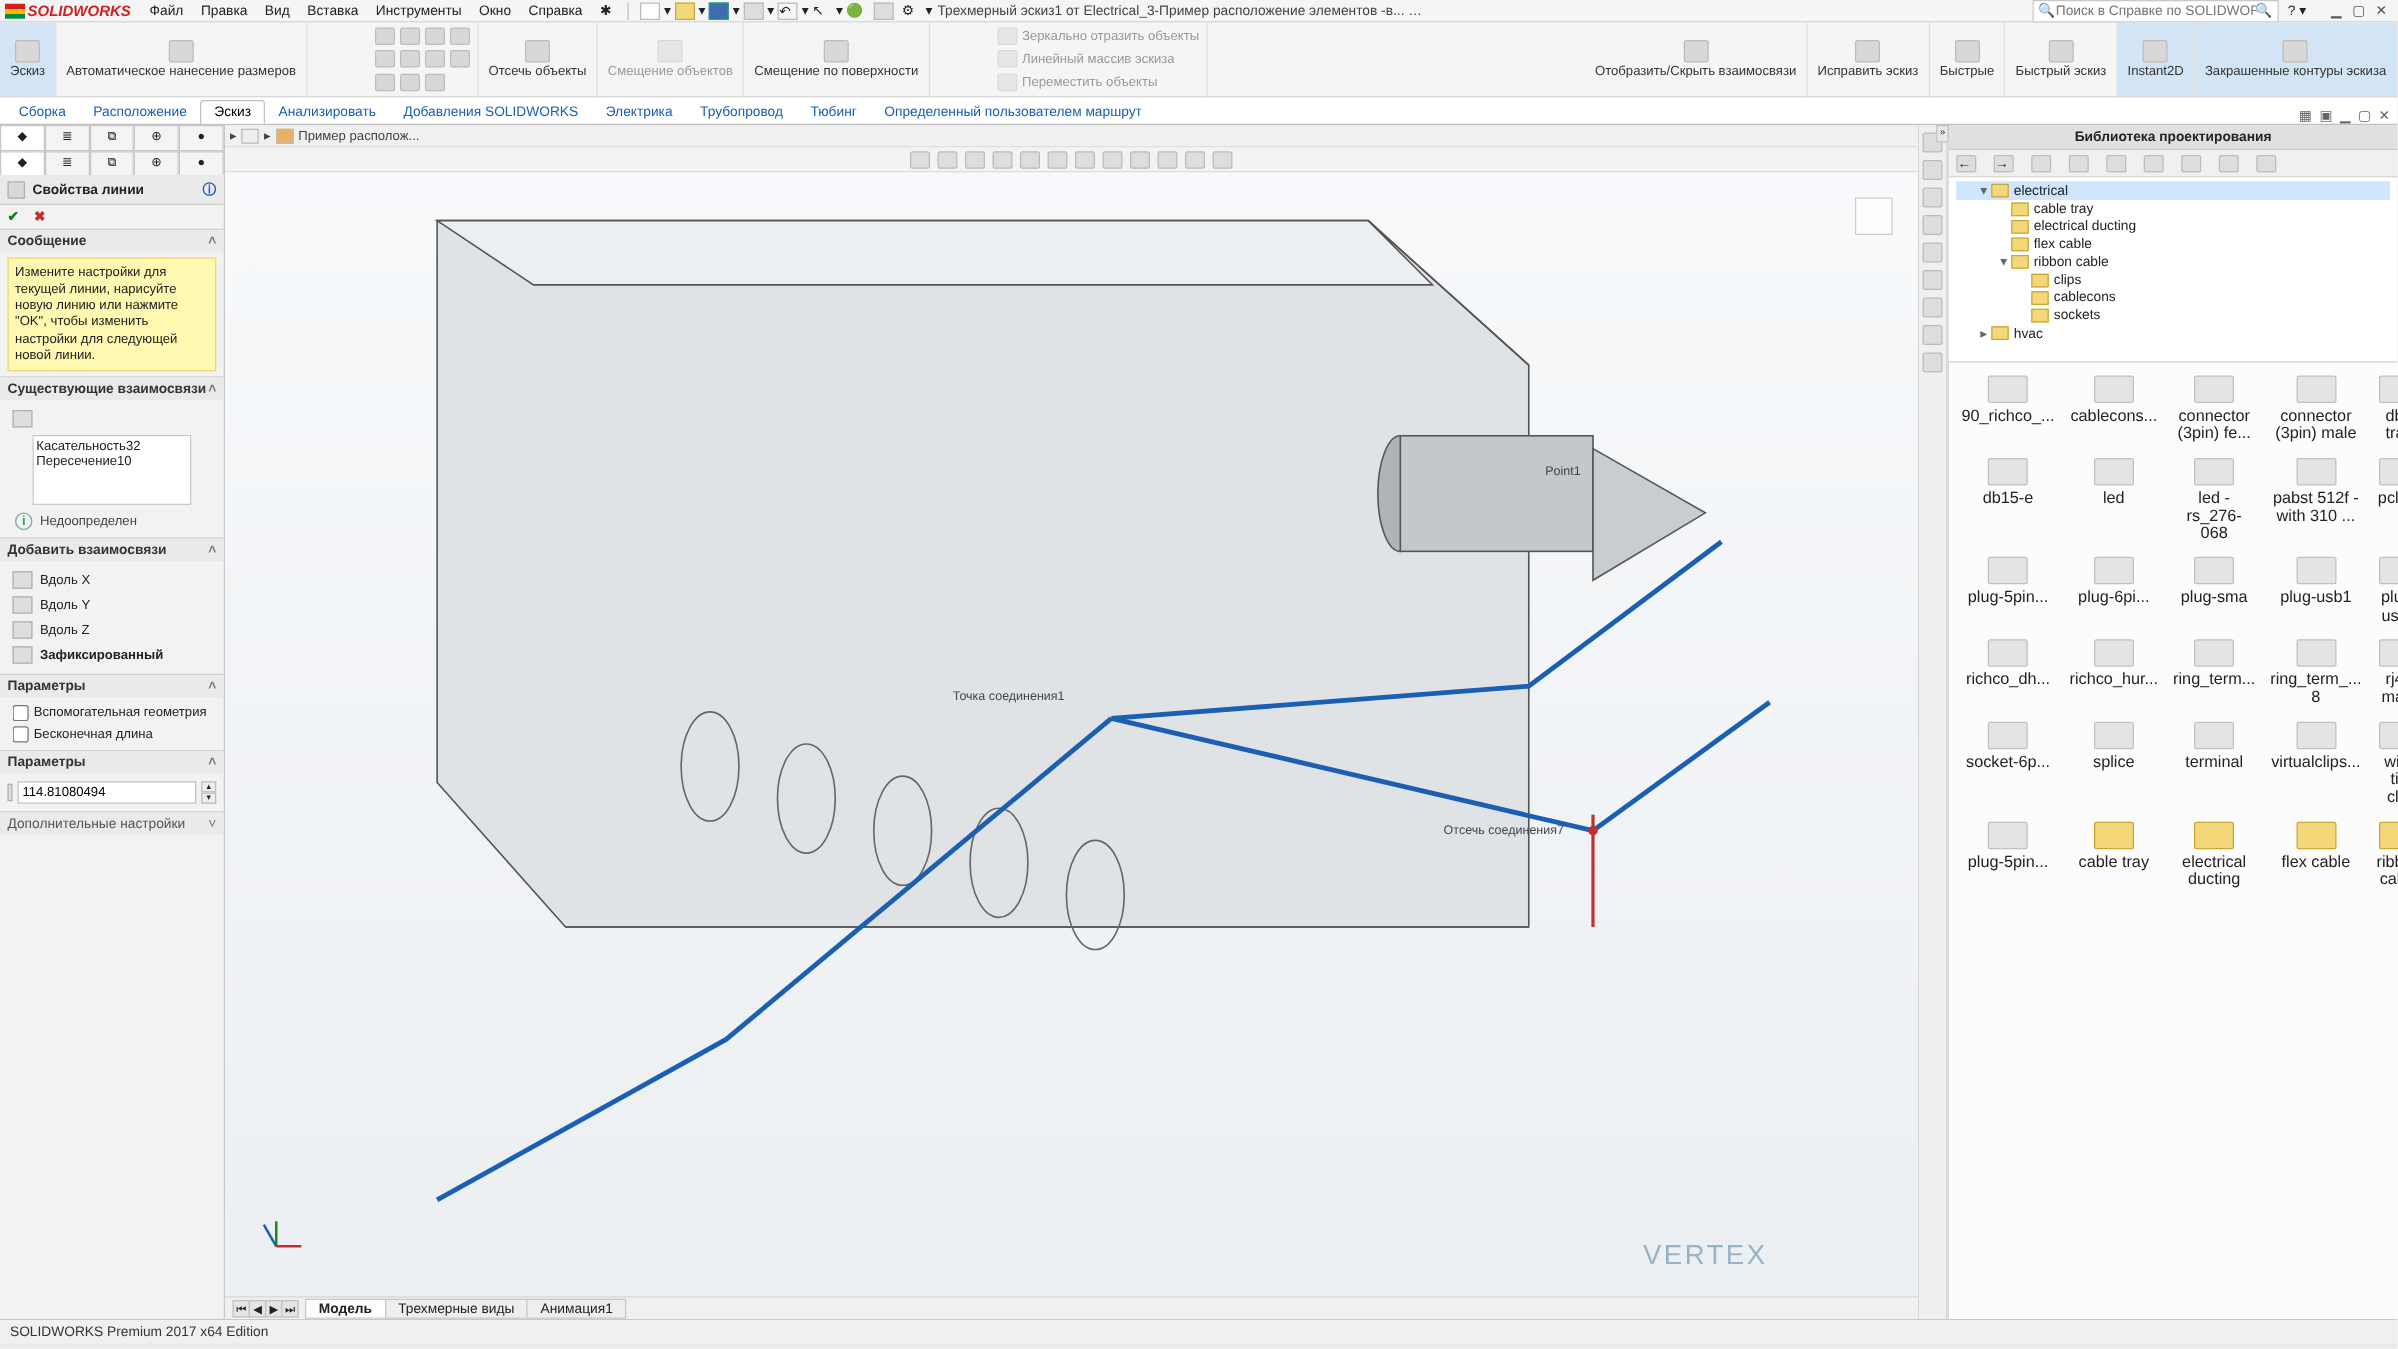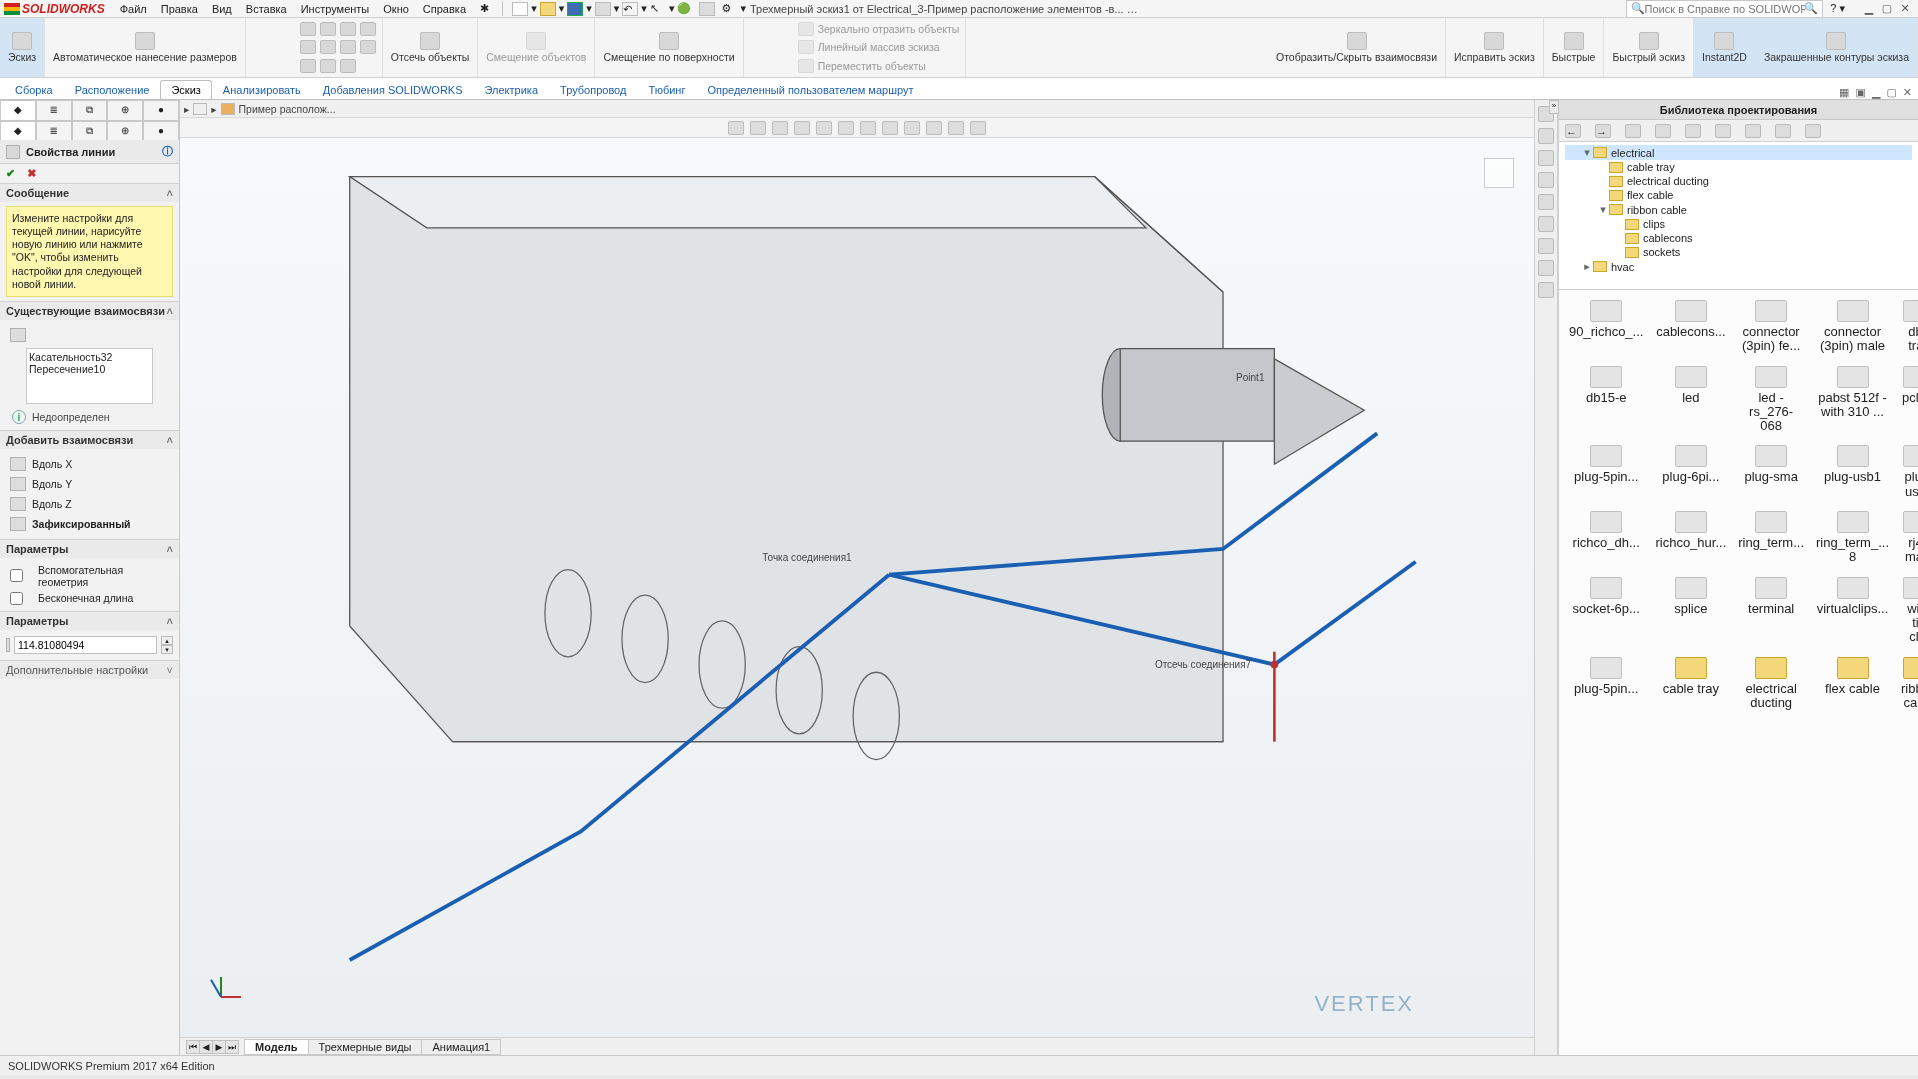--- a/index.html
+++ b/index.html
@@ -53,21 +53,21 @@
 .pm-sec-h .chev { margin-left: auto; color: #777; }
 .pm-sec-h.dim { color: #555; font-weight: normal; }
 .pm-body { padding: 4px 6px; font-size: 10.5px; }
 .msgbox { background: #fff8b0; border: 1px solid #e6db6e; padding: 5px; font-size: 10.5px; line-height: 1.25; }
 .listbox { background: #fff; border: 1px solid #c8c8c8; margin: 4px 20px 4px 20px; height: 56px; padding: 2px; font-size: 10.5px; }
 .info-row { display: flex; align-items: center; gap: 6px; color: #444; padding: 2px 6px; }
 .info-row .iicon { width: 14px; height: 14px; border: 1px solid #7aa; border-radius: 50%; text-align: center; line-height: 12px; color: #2a6; font-weight: bold; }
 .rel-btn { display: flex; align-items: center; gap: 6px; padding: 2px 4px; margin: 2px 0; cursor: default; }
 .rel-btn .ric { width: 16px; height: 14px; background: #ddd; border: 1px solid #b0b0b0; }
 .rel-btn.bold { font-weight: bold; }
-.chkrow { display: flex; align-items: center; gap: 15px; padding: 2px 4px; }
+.chkrow { display: flex; align-items: center; gap: 4px; padding: 2px 4px; }
 .paramrow { display: flex; align-items: center; gap: 4px; padding: 2px 0; }
 .paramrow input { flex: 1; border: 1px solid #c0c0c0; height: 18px; padding: 0 3px; font-size: 10.5px; }
 .spinner { display: flex; flex-direction: column; }
 .spinner span { width: 12px; height: 9px; background: #eee; border: 1px solid #bbb; font-size: 7px; text-align: center; line-height: 7px; }
 
 #center { flex: 1; display: flex; flex-direction: column; background: #fefefe; position: relative; }
 #crumb { height: 18px; background: #f0f0f0; border-bottom: 1px solid #d8d8d8; display: flex; align-items: center; padding: 0 4px; font-size: 10.5px; color: #444; gap: 4px; }
 #vtoolbar { height: 20px; background: #f3f3f3; border-bottom: 1px solid #d8d8d8; display: flex; align-items: center; padding: 0 6px; gap: 6px; justify-content: center; }
 #vtoolbar .vt { width: 16px; height: 14px; background: #ddd; border: 1px solid #bbb; border-radius: 2px; }
 #viewport { flex: 1; background: linear-gradient(to bottom,#f7f9fb,#eceff2); position: relative; overflow: hidden; display: flex; align-items: center; justify-content: center; }

